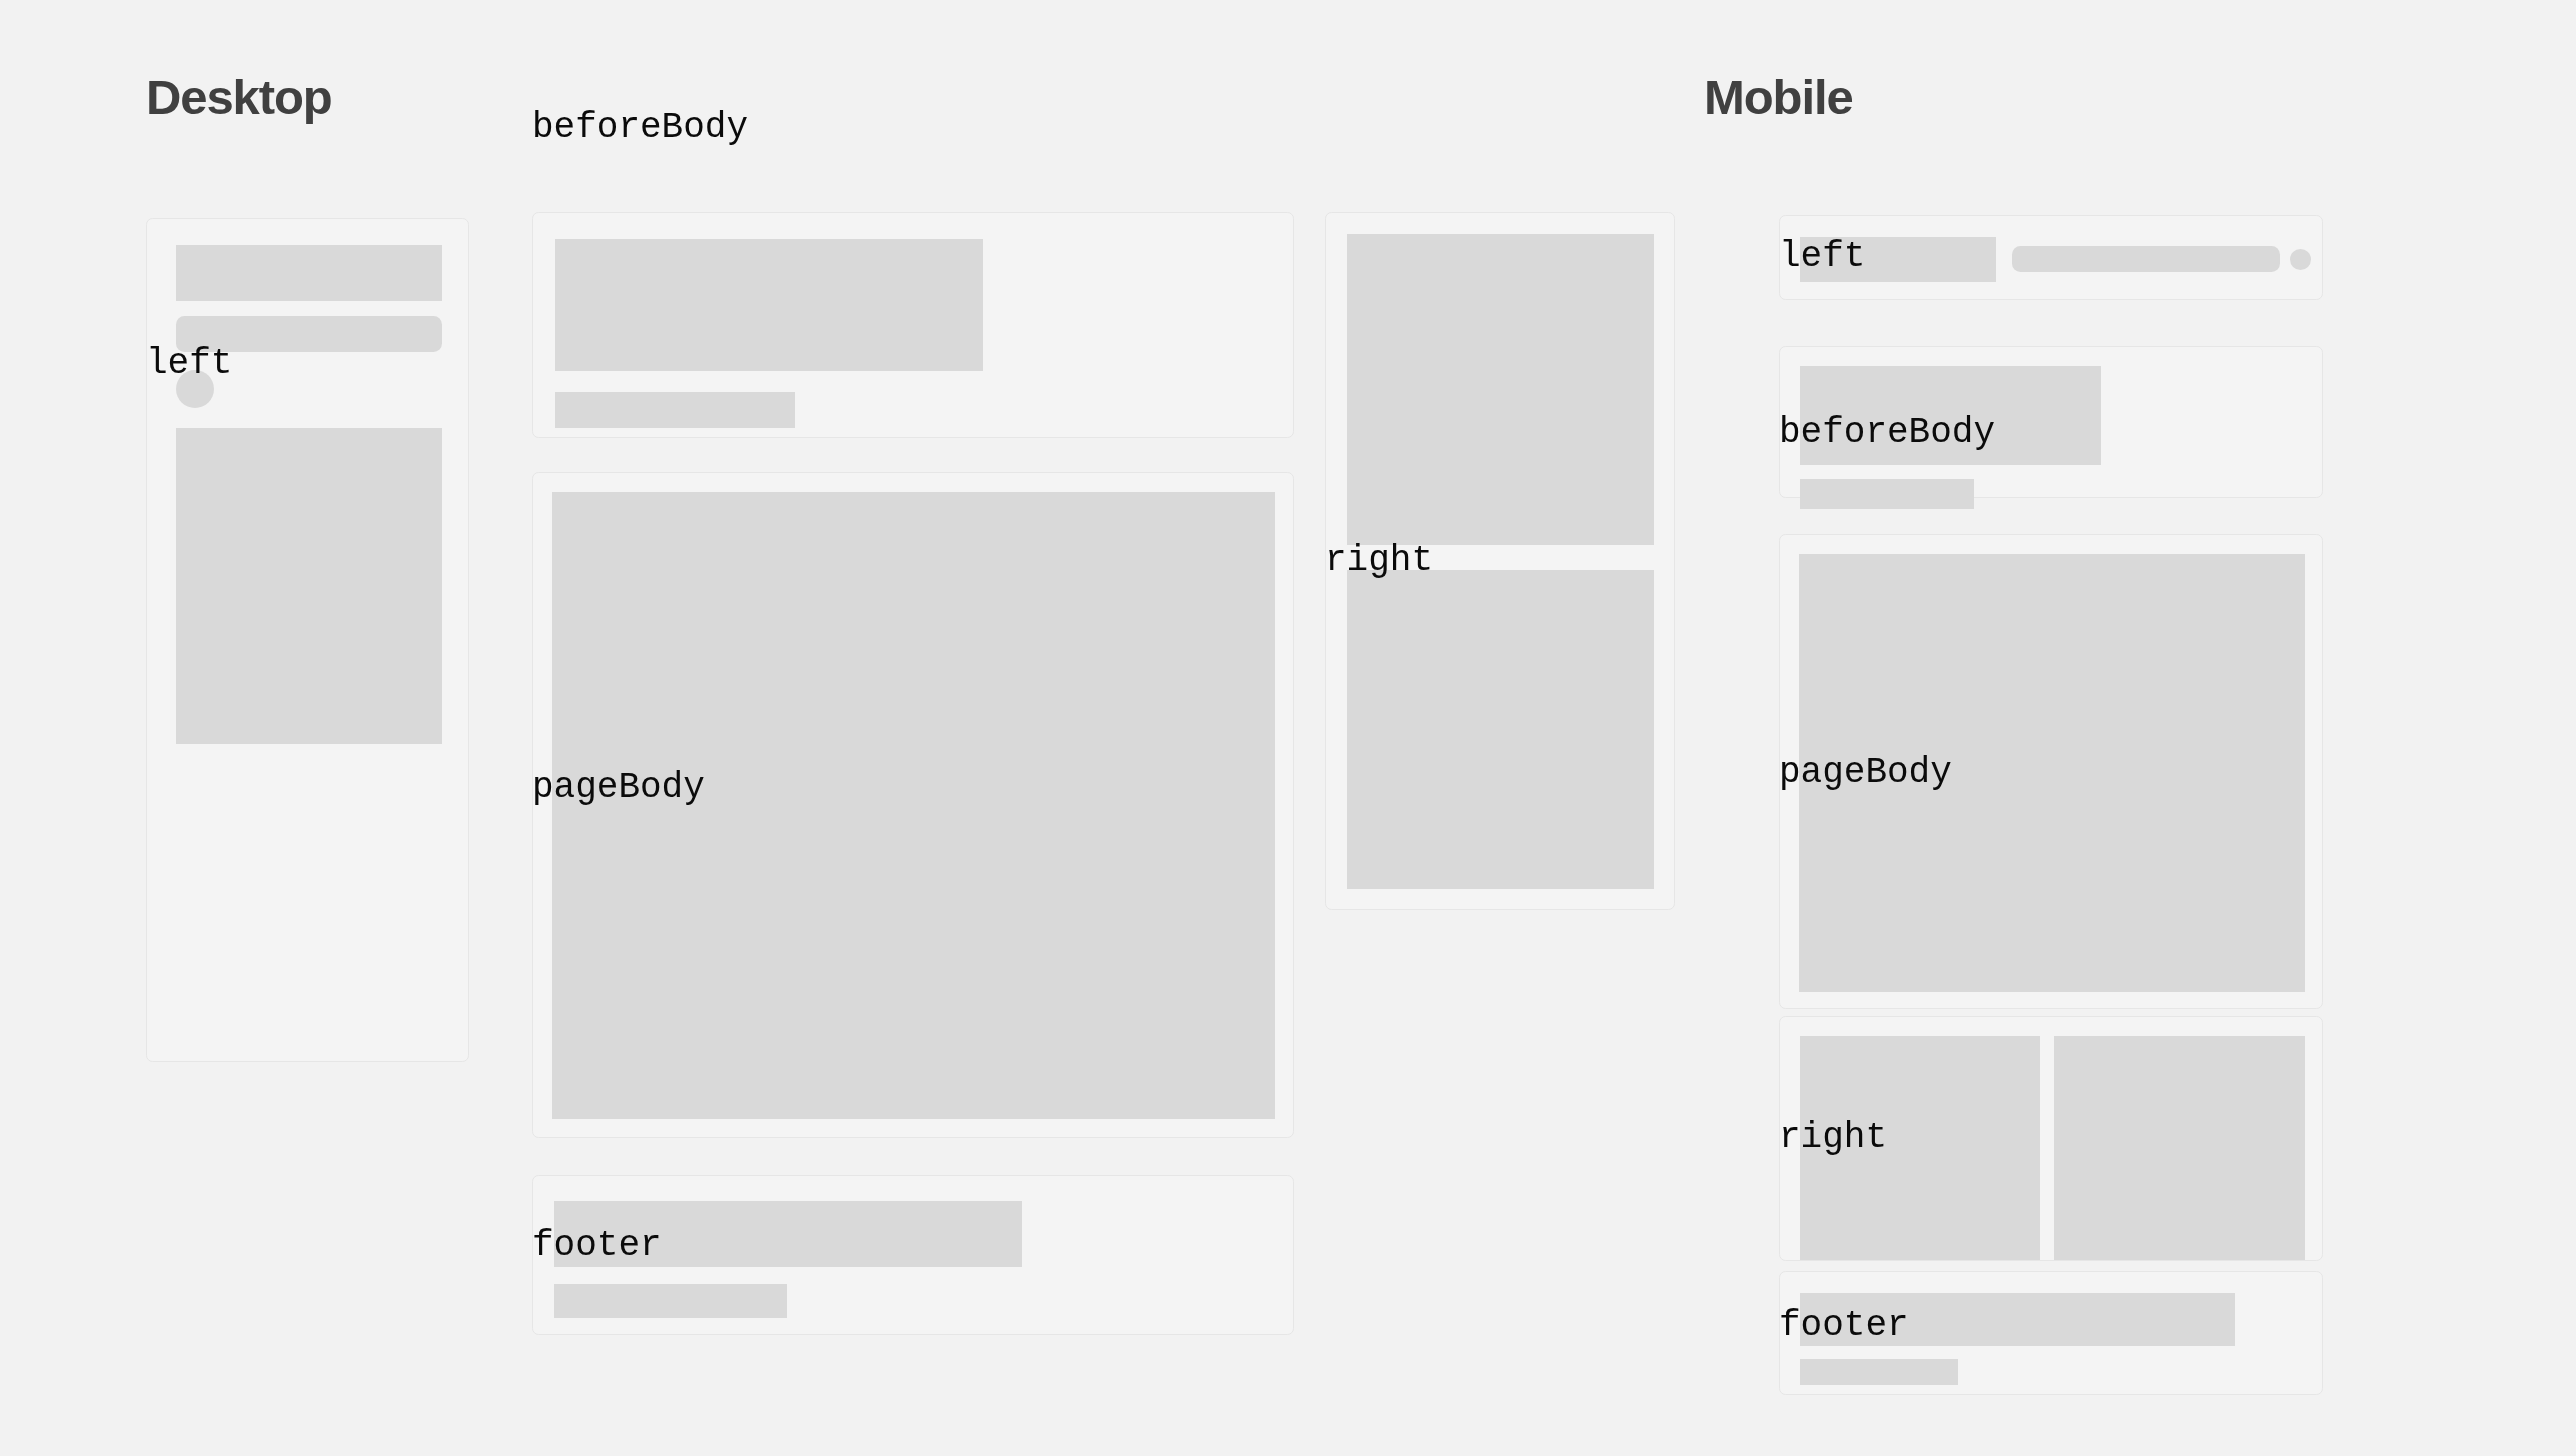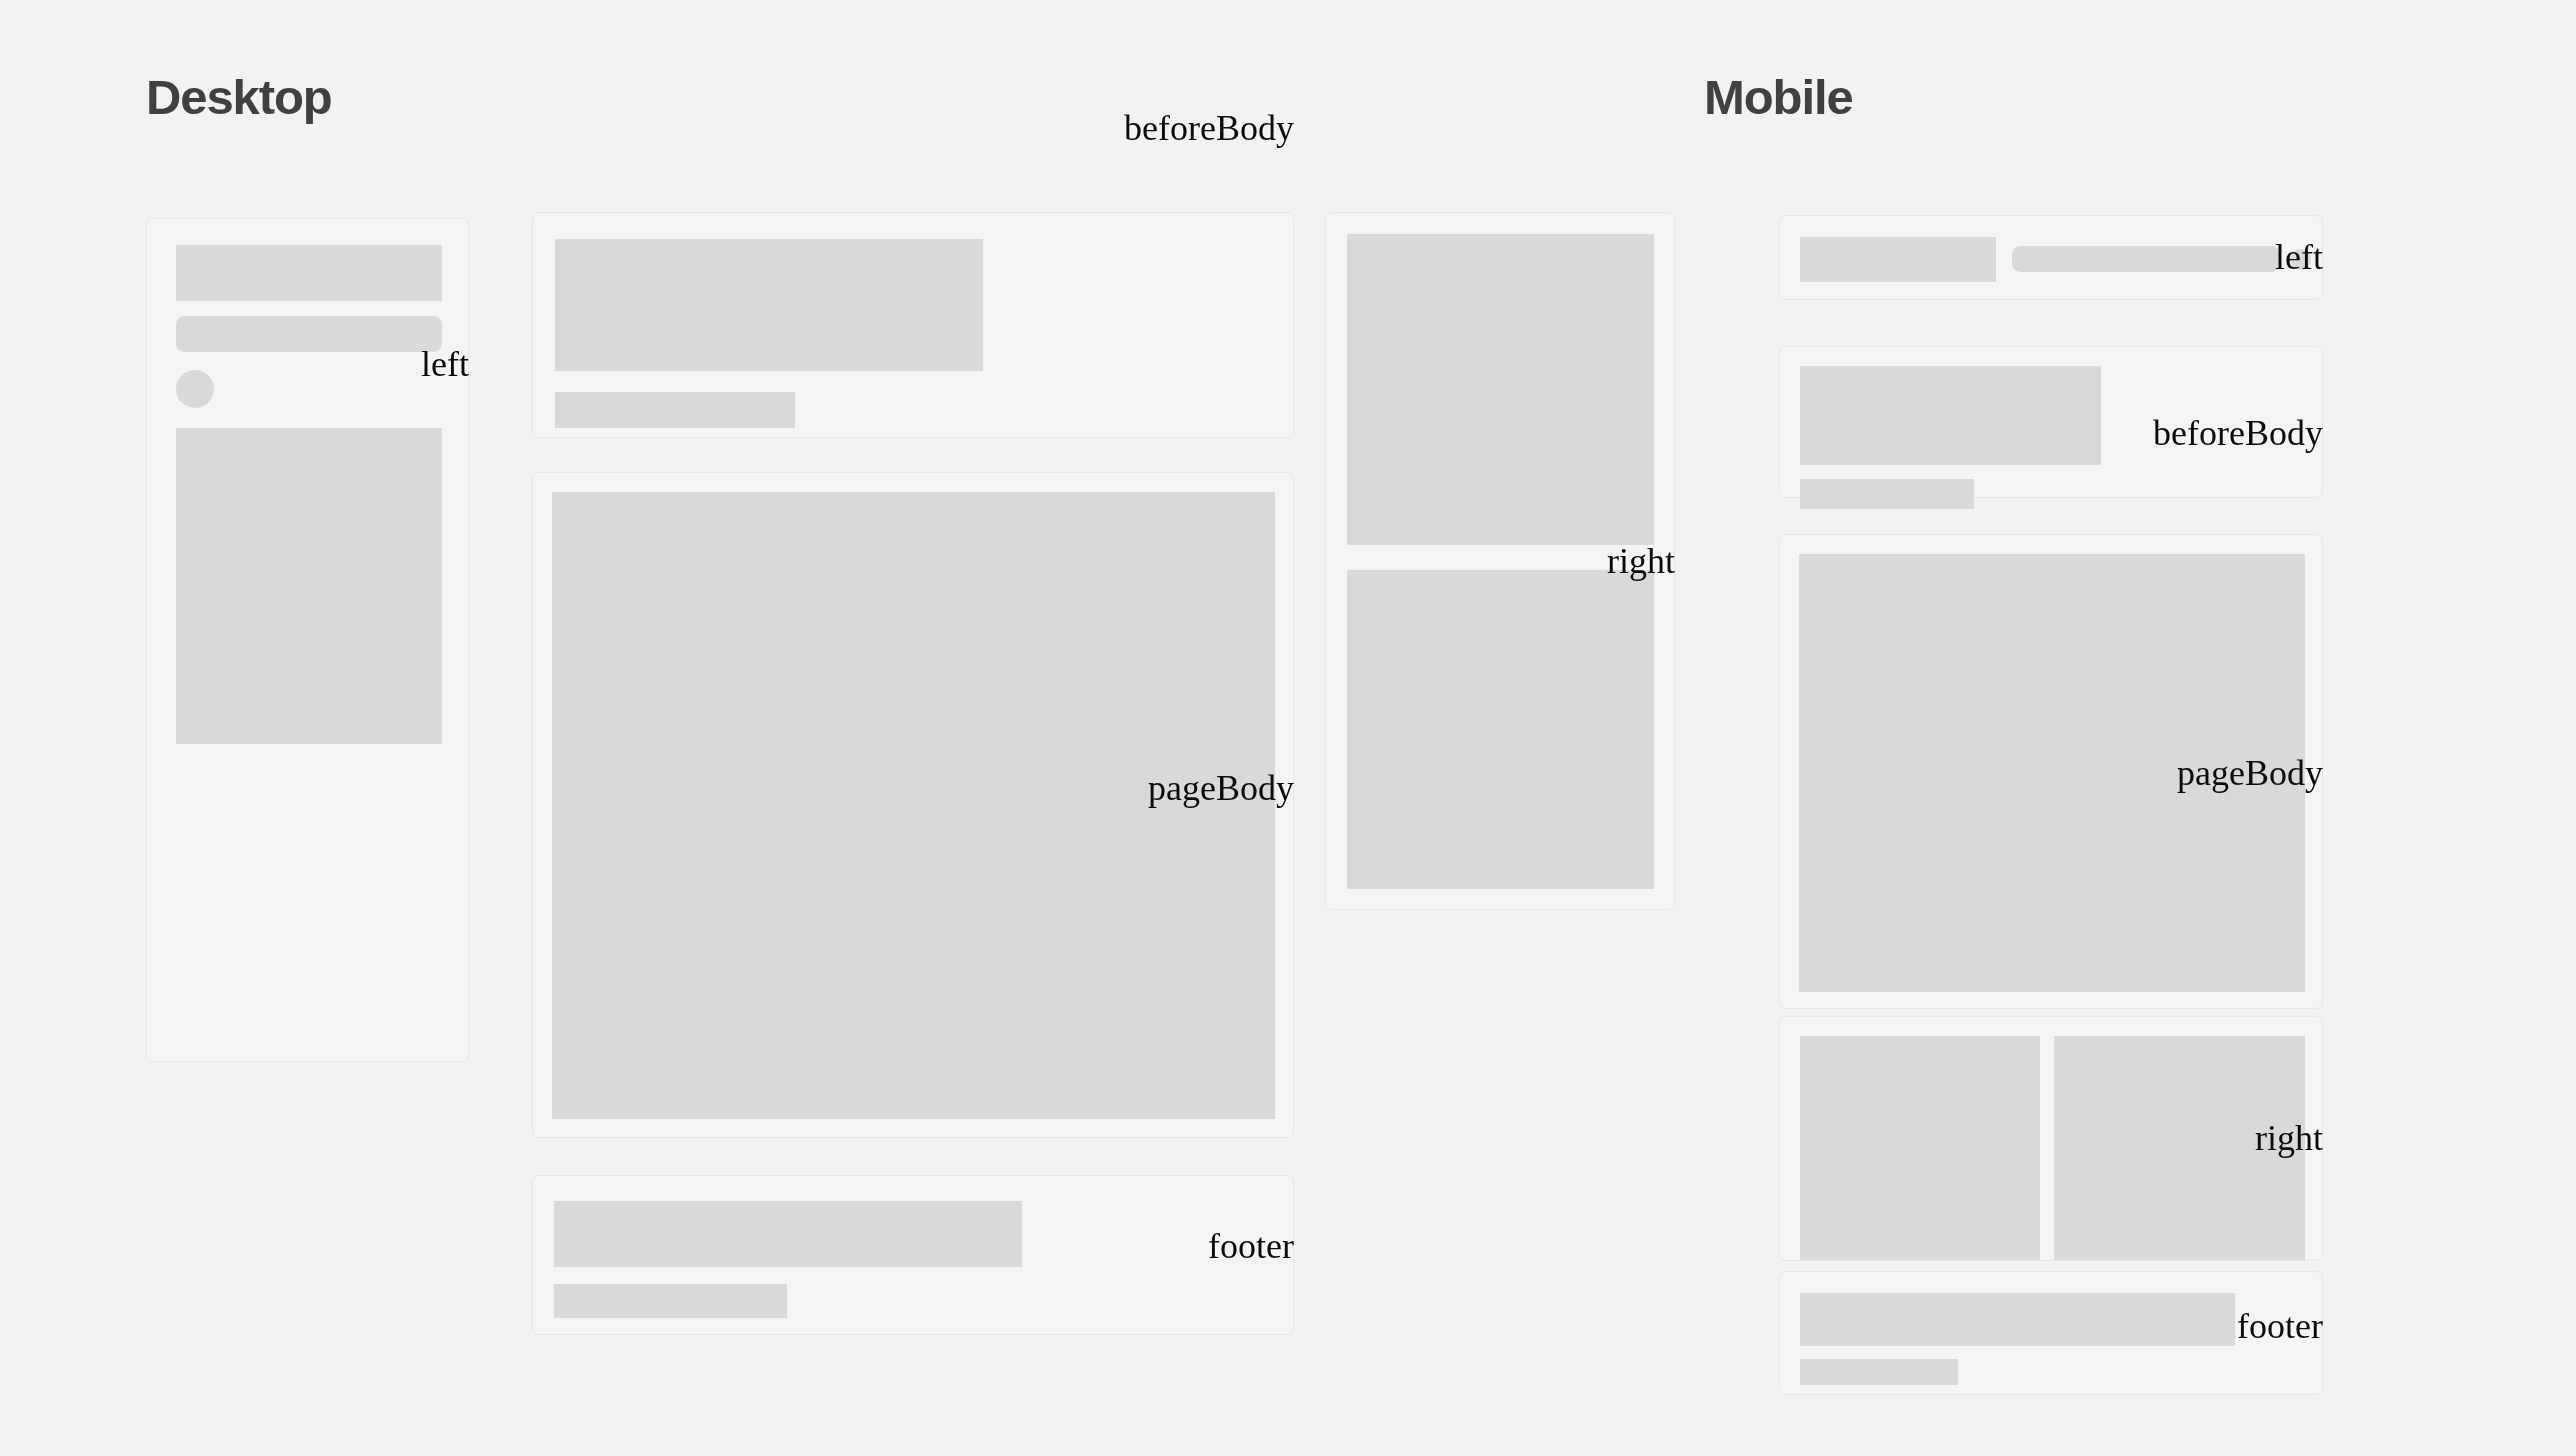--- a/index.html
+++ b/index.html
@@ -40,26 +40,26 @@
   .sk {
     position: absolute;
     background: #d9d9d9;
   }
   .sk.rounded { border-radius: 8.5px; }
   .sk.circle  { border-radius: 50%; }
 
   
   .label {
     position: absolute;
-    font-family: Liberation Serif, serif;
+    font-family: Liberation Mono, monospace;
     font-size: 36px;
     color: #0b0b0b;
     line-height: 1;
     white-space: nowrap;
-    text-align: right;
+    text-align: left;
     pointer-events: none;
     z-index: 5;
   }
   .label.fit {
     left: 0;
     right: 0;
   }
 
   
   #d-left-panel  { left: 146px;  top: 218px;  width: 323px;  height: 844px; }

